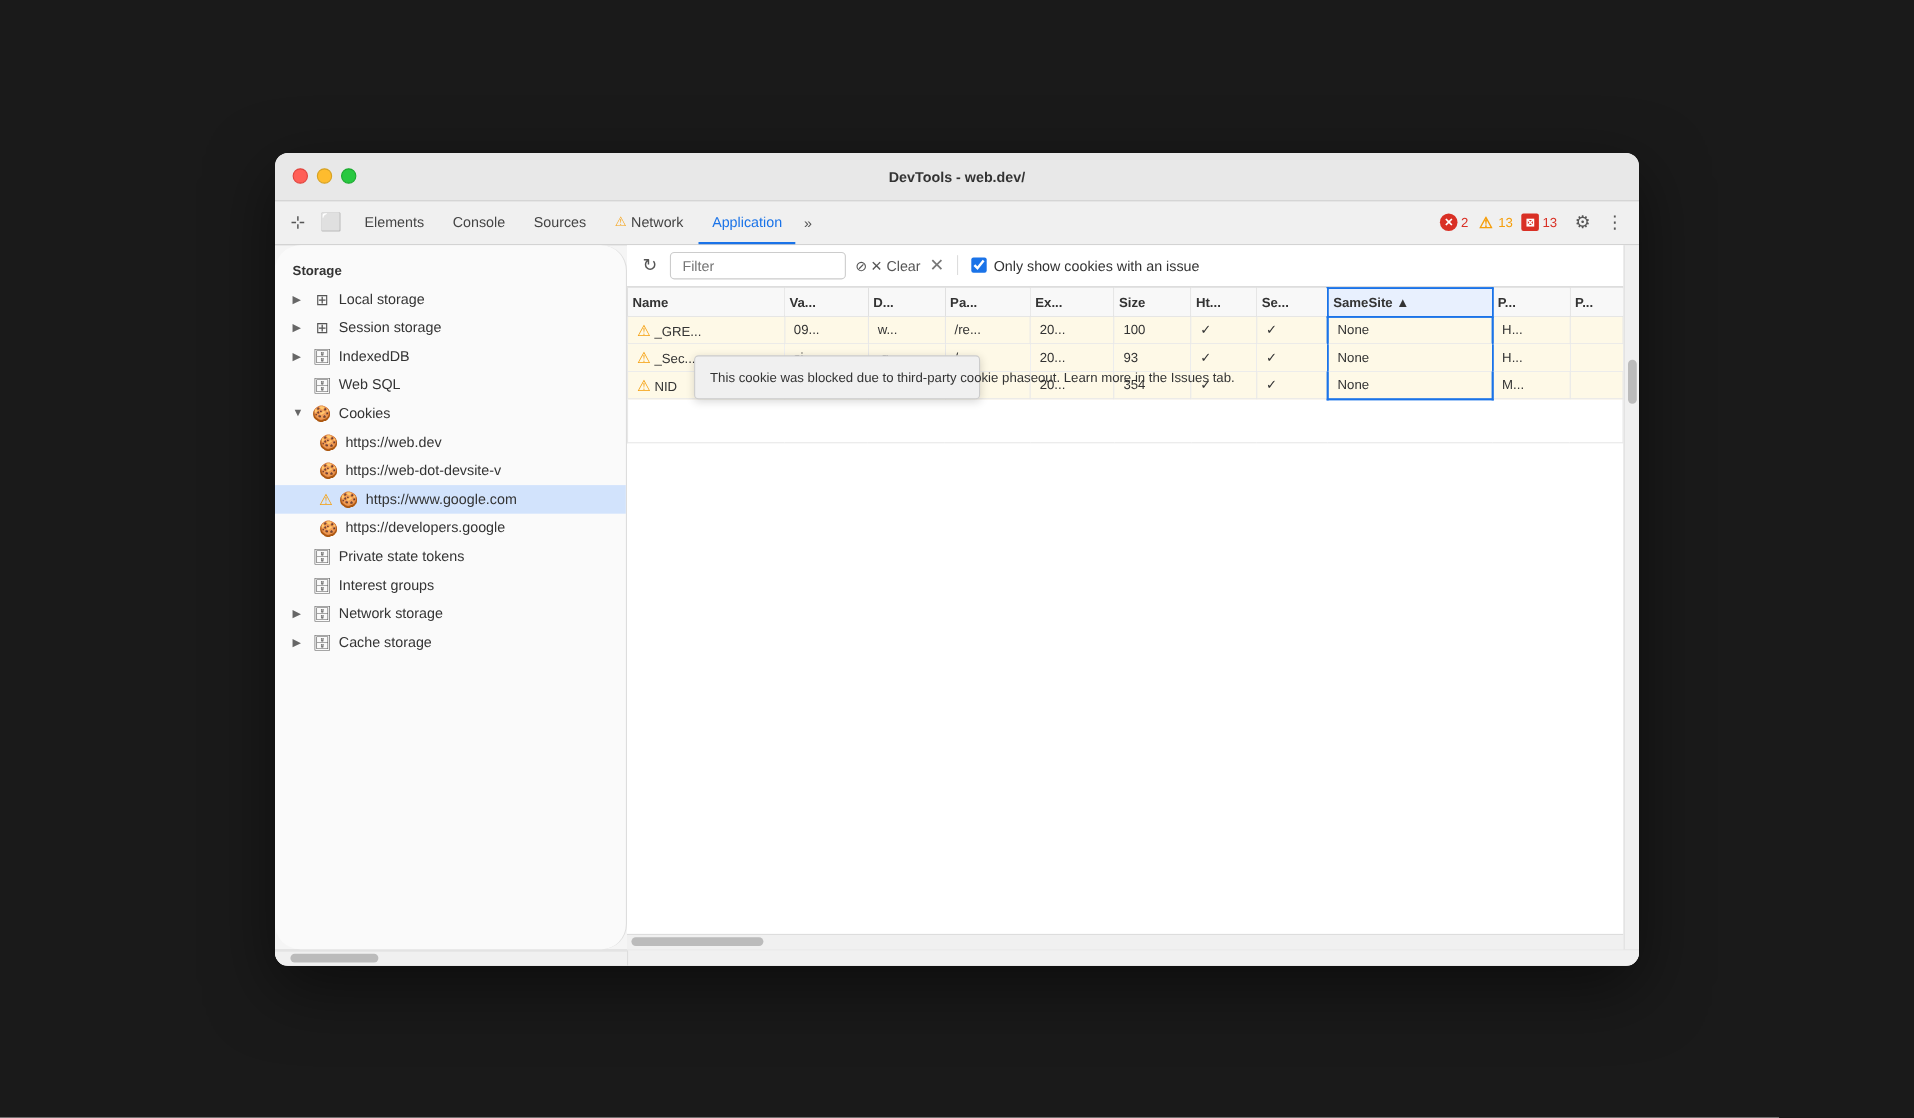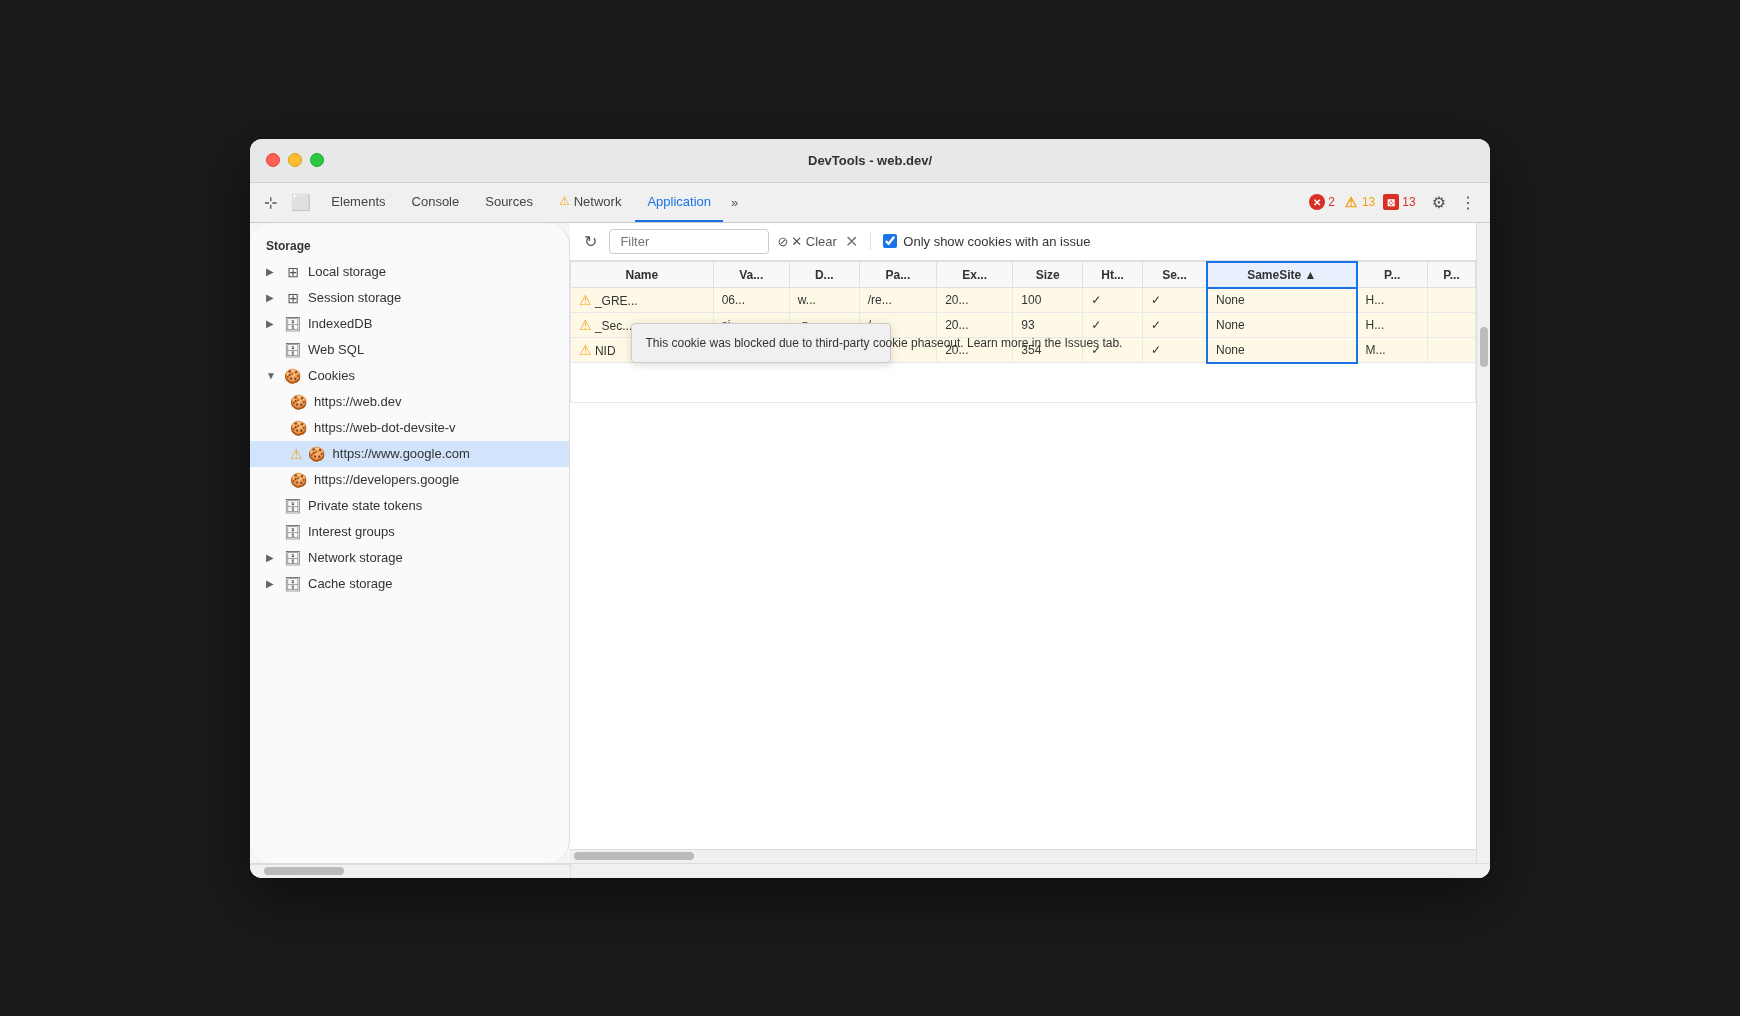--- a/index.html
+++ b/index.html
@@ -267,21 +267,21 @@
     }
     thead {
       position: sticky;
       top: 0;
       background: #f8f8f8;
       z-index: 2;
     }
     th {
       border: 1px solid #e0e0e0;
       padding: 5px 4px;
-      text-align: center;
+      text-align: left;
       font-weight: 600;
       color: #333;
       cursor: pointer;
       white-space: nowrap;
       font-size: 12px;
     }
     td {
       border: 1px solid #e8e8e8;
       padding: 4px 8px;
       color: #333;
@@ -530,21 +530,21 @@
               <th>P...</th>
             </tr>
           </thead>
           <tbody>
 
             <tr class="highlighted">
               <td>
                 <span class="warn-triangle">⚠</span>
                 <span>_GRE...</span>
               </td>
-              <td>06...</td>
+              <td>09...</td>
               <td>w...</td>
               <td>/re...</td>
               <td>20...</td>
               <td>100</td>
               <td class="check-icon">✓</td>
               <td class="check-icon">✓</td>
               <td class="samesite-col samesite-top">None</td>
               <td>H...</td>
               <td></td>
             </tr>

